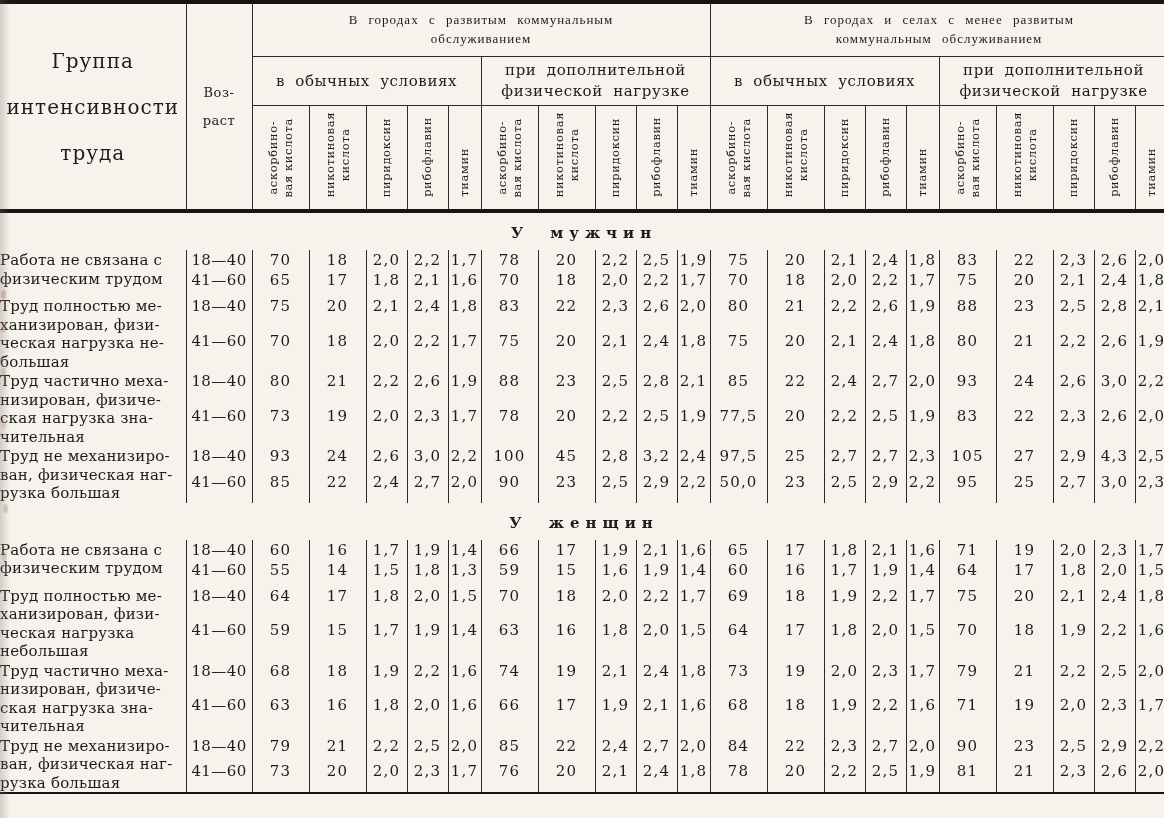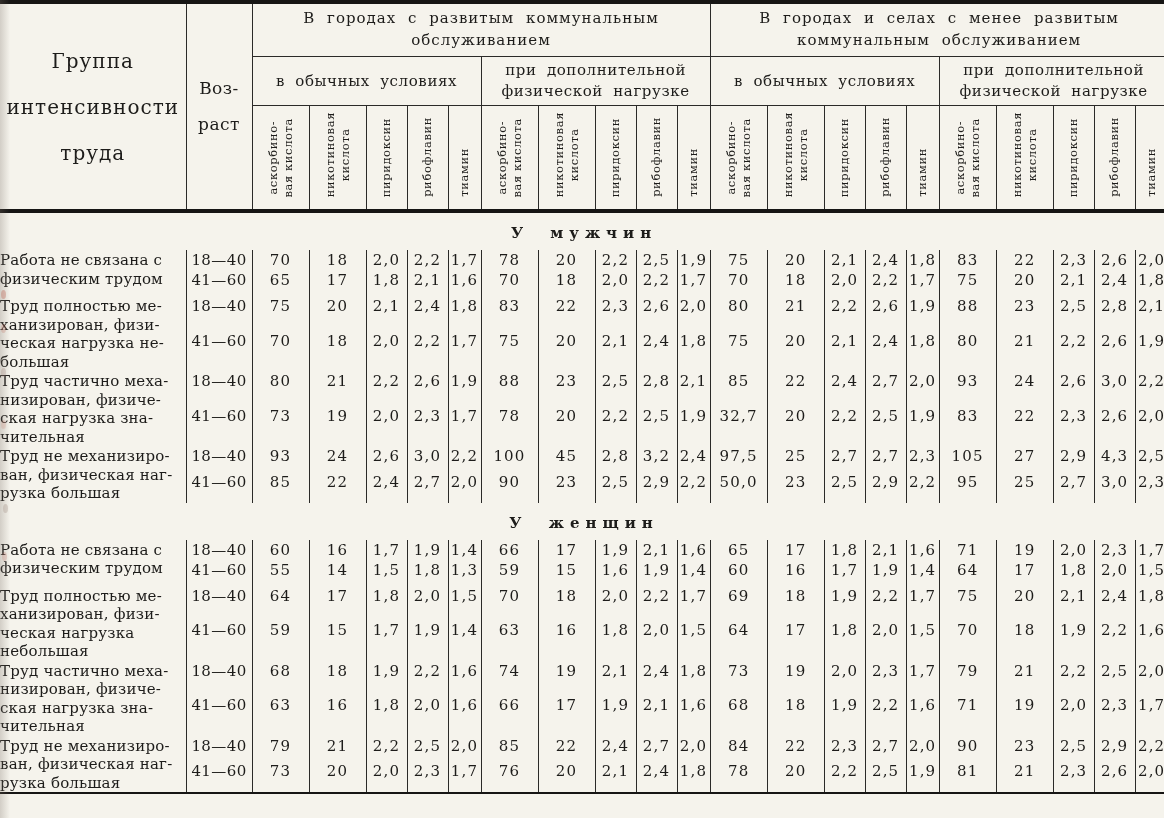--- a/index.html
+++ b/index.html
@@ -51,36 +51,37 @@
 
   .corner {
     font-size: 20px;
     line-height: 2.3;
     letter-spacing: 1px;
     white-space: pre-line;
     text-align: center;
     vertical-align: middle;
   }
   .ageh {
-    font-size: 17px;
+    font-size: 13px;
     line-height: 2.1;
     letter-spacing: .5px;
     white-space: pre-line;
     text-align: center;
     vertical-align: middle;
   }
   .grp {
     height: 52px;
-    font-size: 15px;
+    font-size: 13px;
     line-height: 1.45;
     letter-spacing: 1px;
     word-spacing: 6px;
     white-space: pre-line;
     text-align: center;
     vertical-align: middle;
+    font-family: Liberation Serif, serif;
   }
   .sub {
     height: 48px;
     font-size: 15px;
     line-height: 1.4;
     letter-spacing: .6px;
     word-spacing: 5px;
     white-space: pre-line;
     text-align: center;
     vertical-align: middle;
@@ -389,21 +390,21 @@
           <td class="num bl">73</td>
           <td class="num bl">19</td>
           <td class="num bl">2,0</td>
           <td class="num bl">2,3</td>
           <td class="num bl">1,7</td>
           <td class="num bl">78</td>
           <td class="num bl">20</td>
           <td class="num bl">2,2</td>
           <td class="num bl">2,5</td>
           <td class="num bl">1,9</td>
-          <td class="num bl">32,7</td>
+          <td class="num bl">77,5</td>
           <td class="num bl">20</td>
           <td class="num bl">2,2</td>
           <td class="num bl">2,5</td>
           <td class="num bl">1,9</td>
           <td class="num bl">83</td>
           <td class="num bl">22</td>
           <td class="num bl">2,3</td>
           <td class="num bl">2,6</td>
           <td class="num bl br">2,0</td>
         </tr>

